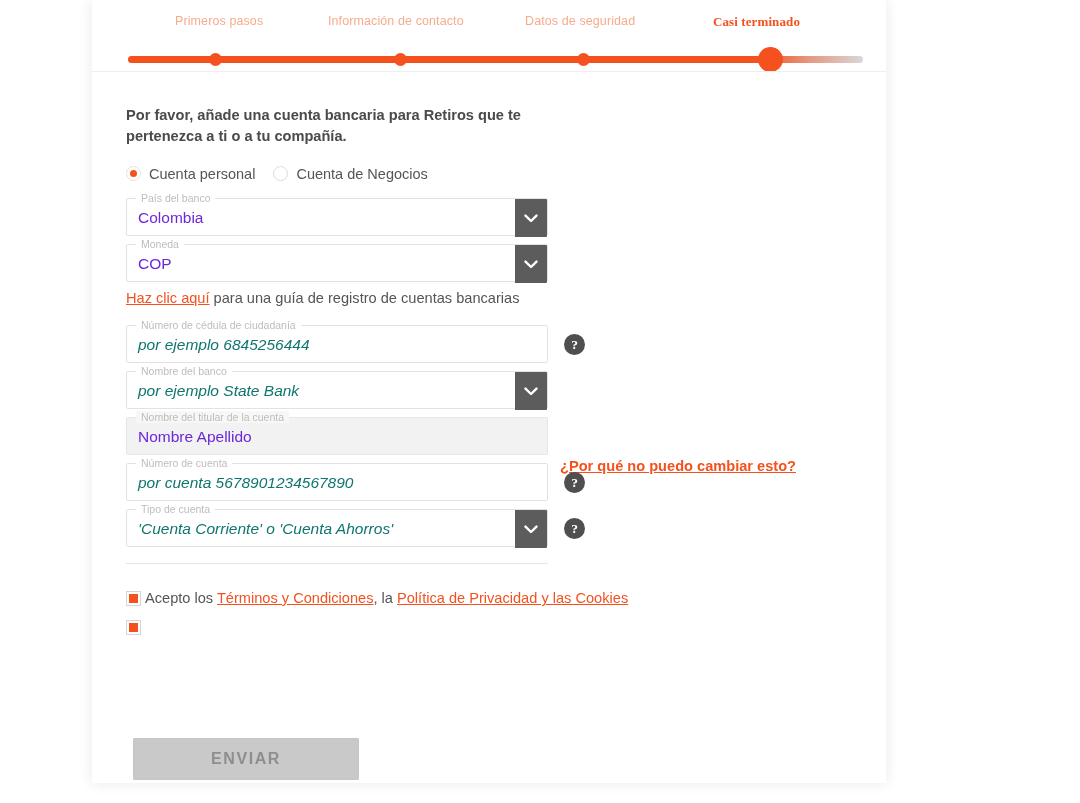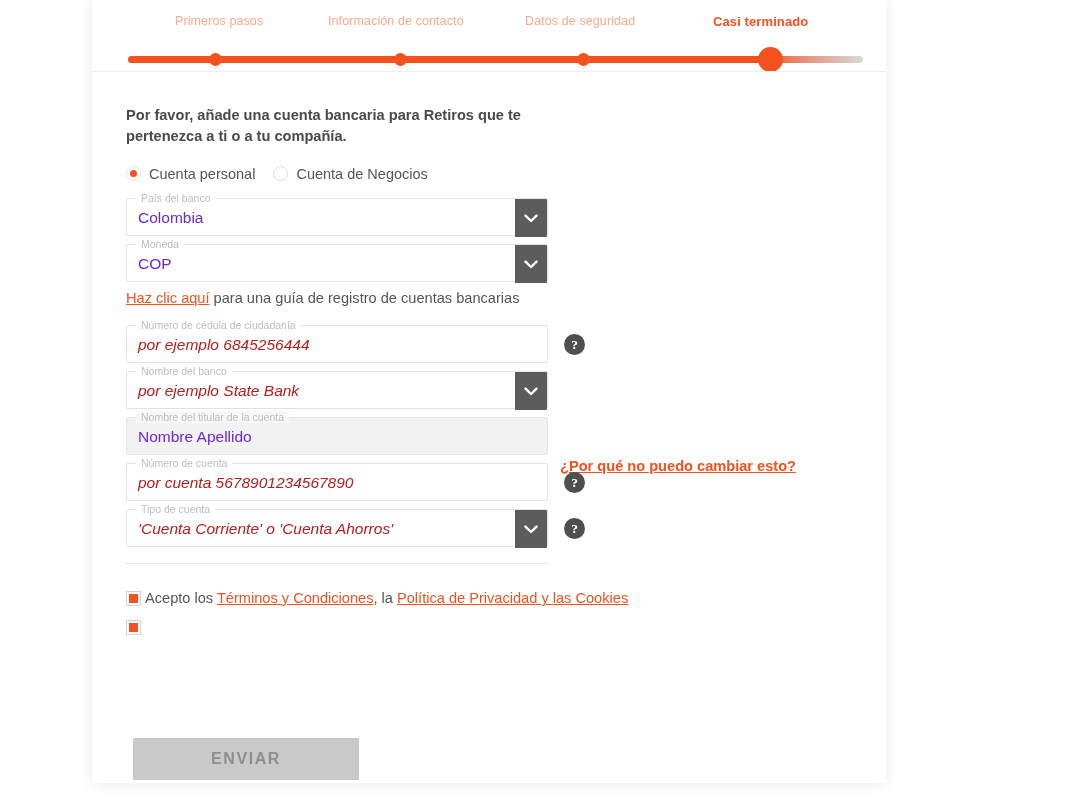--- a/index.html
+++ b/index.html
@@ -46,20 +46,21 @@
     top: 0px;
     font-size: 12.5px;
     color: #f8ab8d;
     white-space: nowrap;
     letter-spacing: 0.1px;
   }
   .step-label.active {
     color: #f4511e;
     font-weight: bold;
     font-size: 13px;
+    font-family: Liberation Serif, serif;
   }
   .track {
     position: absolute;
     left: 0px;
     top: 42px;
     width: 735px;
     height: 7px;
     border-radius: 4px;
     background: #d8d8d8;
   }
@@ -191,21 +192,21 @@
   .value {
     position: absolute;
     left: 11px;
     top: 9px;
     font-size: 15.5px;
     color: #6d28d9;
     line-height: 20px;
   }
   .value.placeholder {
     font-style: italic;
-    color: #b91c1c;
+    color: #0f766e;
   }
   .dropbtn {
     position: absolute;
     right: 0px;
     top: 0px;
     width: 32px;
     height: 38px;
     background: #5c5c5c;
     border-radius: 0 1px 1px 0;
     display: flex;

